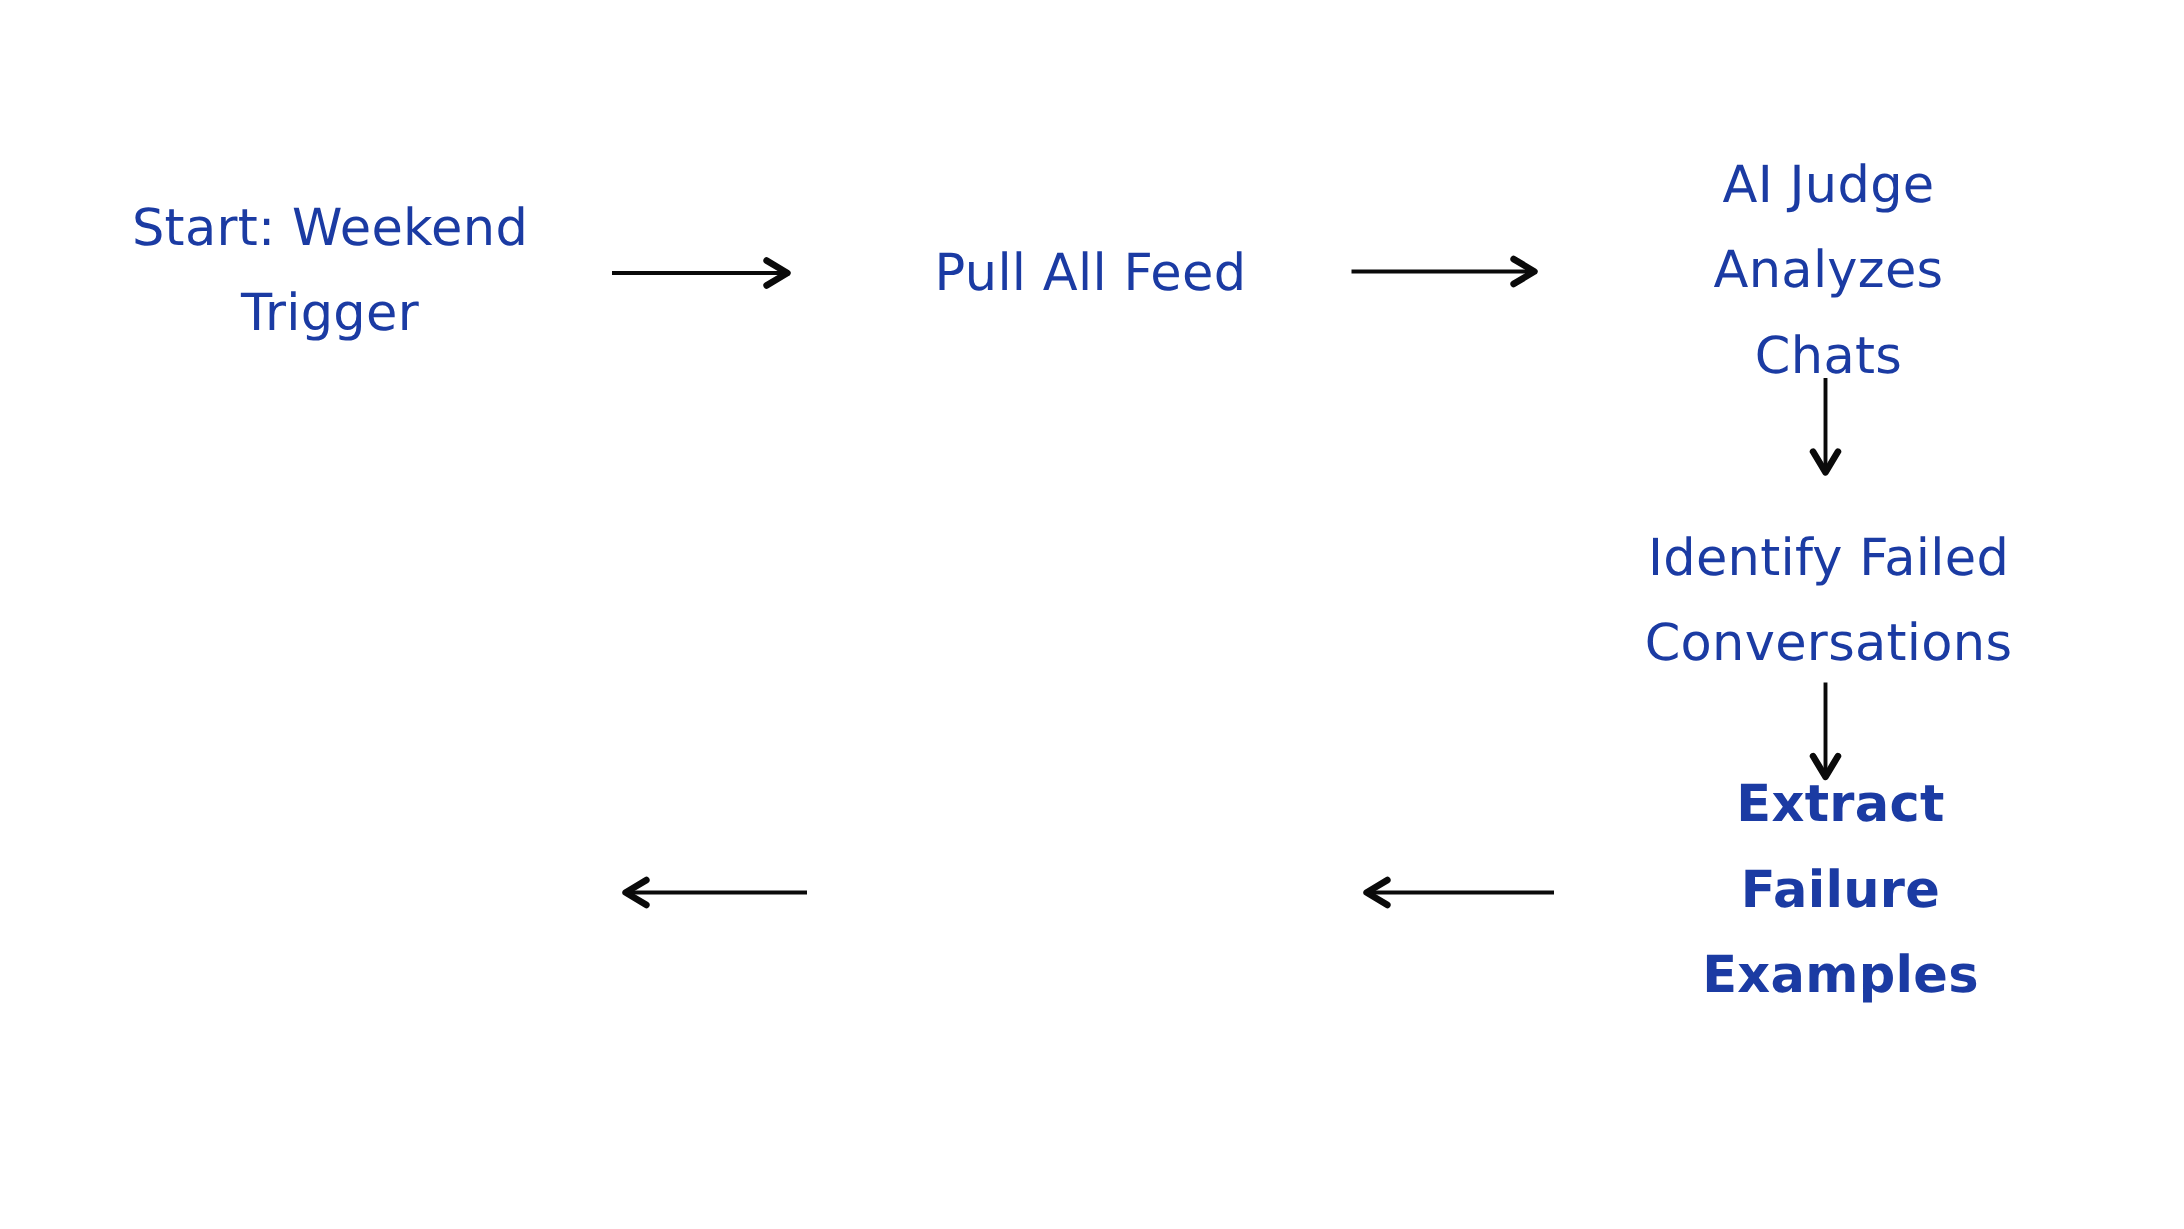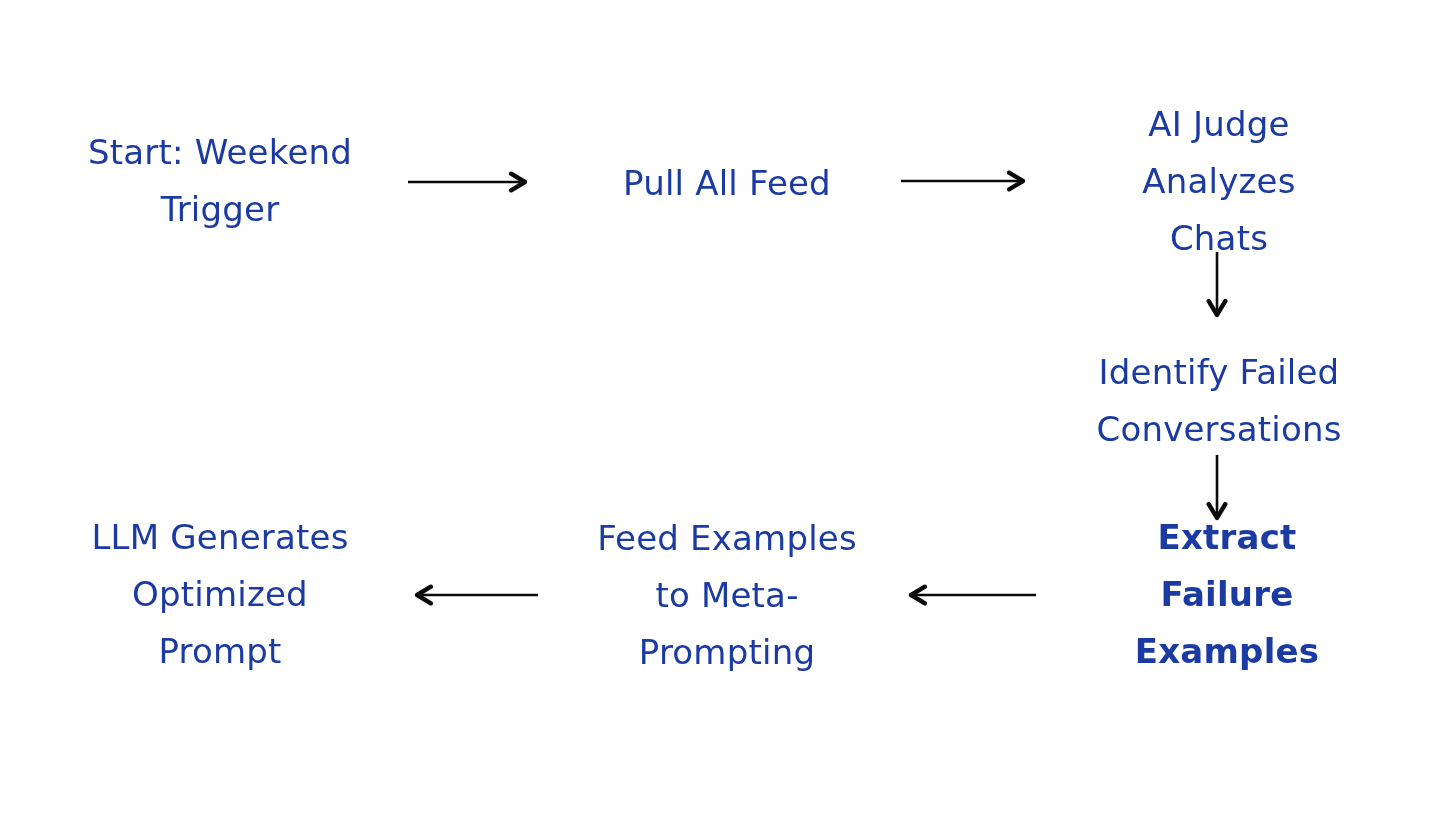--- a/index.html
+++ b/index.html
@@ -85,23 +85,17 @@
 
   <div class="node" id="node-judge">AI Judge
 Analyzes Chats</div>
 
   <div class="node" id="node-identify">Identify Failed
 Conversations</div>
 
   <div class="node" id="node-extract">Extract Failure
 Examples</div>
 
-  <div class="node" id="node-feed">Feed Examples
-to Meta-
-Prompting</div>
 
-  <div class="node" id="node-llm">LLM Generates
-Optimized
-Prompt</div>
 
   <div class="watermark">Mradul</div>
 
 </div>
 
 </body></html>

